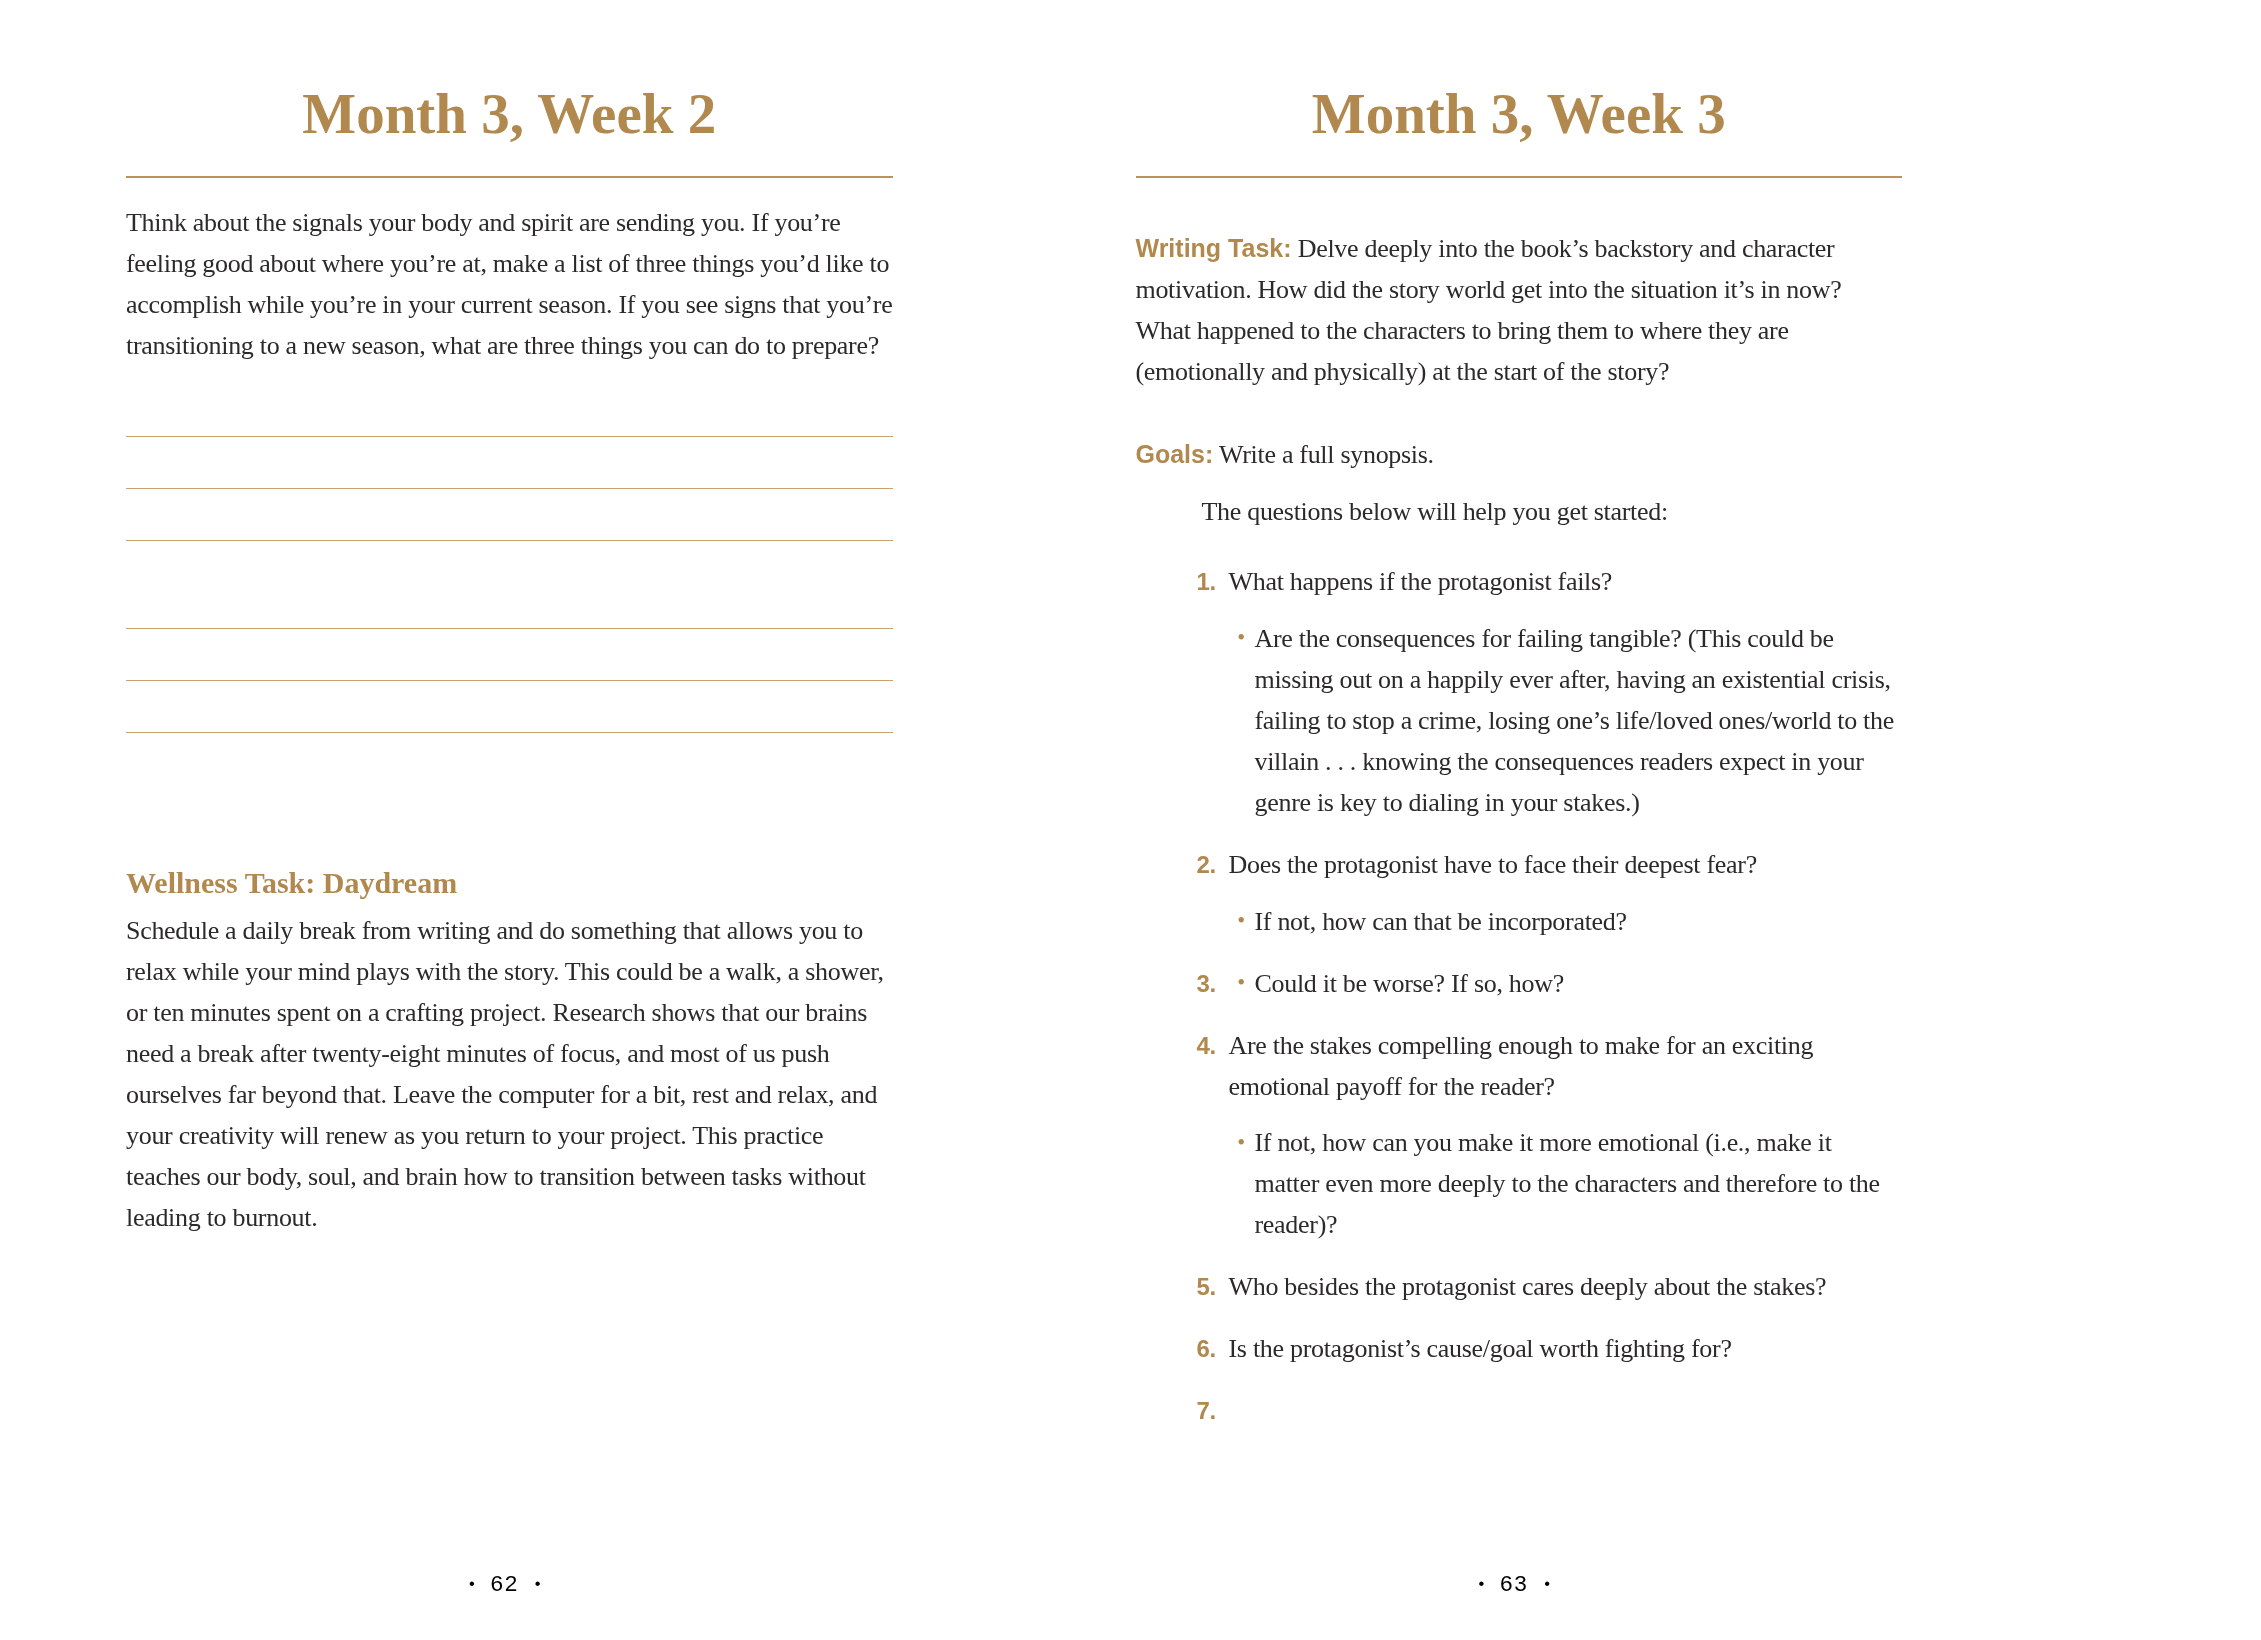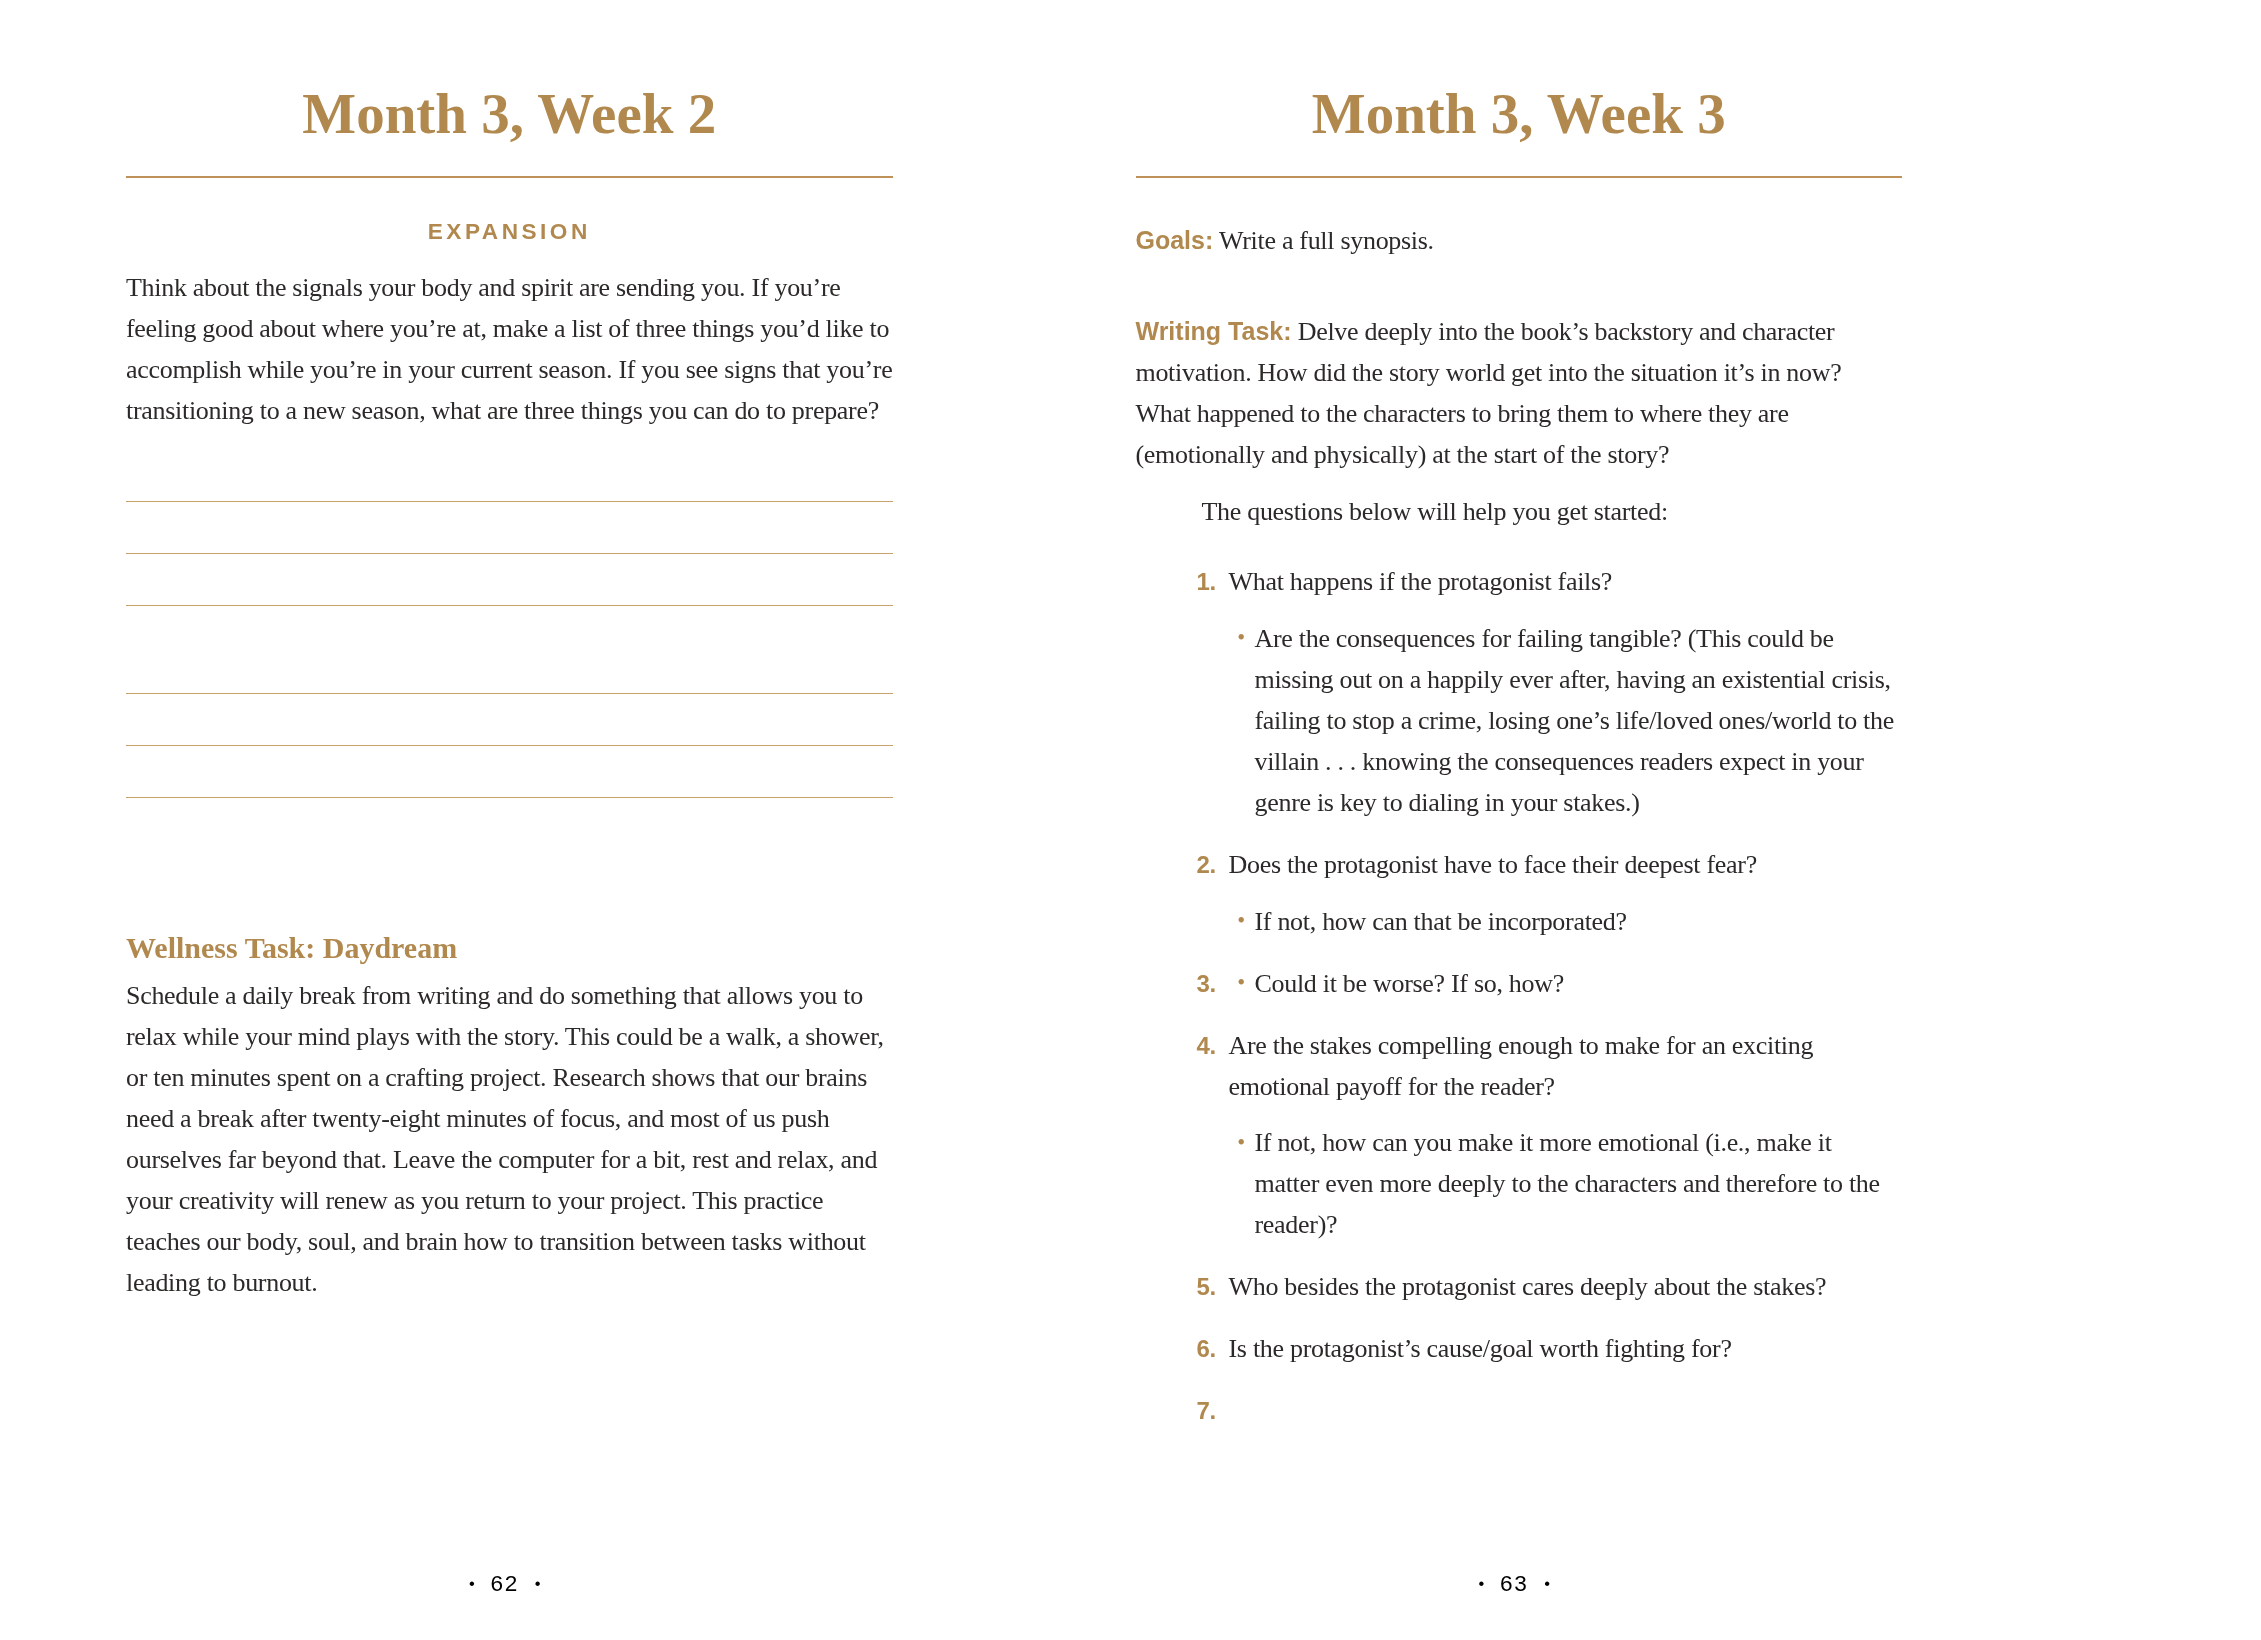--- a/index.html
+++ b/index.html
@@ -137,21 +137,20 @@
   .footer-num { letter-spacing: 1.7px; }
 </style>
 </head>
 <body>
 
 <div class="spread">
 
   <div class="page">
     <h1 class="page-title">Month 3, Week 2</h1>
     <div class="rule"></div>
-    <div class="section-label">EXPANSION</div>
     <p class="body-text intro">Think about the signals your body and spirit are sending you. If you’re feeling good about where you’re at, make a list of three things you’d like to accomplish while you’re in your current season. If you see signs that you’re transitioning to a new season, what are three things you can do to prepare?</p>
 
     <div class="write-group wg1">
       <div class="write-line"></div>
       <div class="write-line"></div>
       <div class="write-line"></div>
     </div>
     <div class="write-group wg2">
       <div class="write-line"></div>
       <div class="write-line"></div>
@@ -161,23 +160,23 @@
     <h2 class="wellness-heading">Wellness Task: Daydream</h2>
     <p class="body-text wellness-body">Schedule a daily break from writing and do something that allows you to relax while your mind plays with the story. This could be a walk, a shower, or ten minutes spent on a crafting project. Research shows that our brains need a break after twenty-eight minutes of focus, and most of us push ourselves far beyond that. Leave the computer for a bit, rest and relax, and your creativity will renew as you return to your project. This practice teaches our body, soul, and brain how to transition between tasks without leading to burnout.</p>
 
     <div class="page-footer"><span class="footer-dot">•</span><span class="footer-num">62</span><span class="footer-dot">•</span></div>
   </div>
 
   <div class="page">
     <h1 class="page-title">Month 3, Week 3</h1>
     <div class="rule"></div>
 
+    <p class="body-text task-para"><span class="inline-label">Writing Task:</span> <span>Delve deeply into the book’s backstory and character motivation. How did the story world get into the situation it’s in now? What happened to the characters to bring them to where they are (emotionally and physically) at the start of the story?</span></p>
+
     <p class="body-text goals-line"><span class="inline-label">Goals:</span> <span>Write a full synopsis.</span></p>
-
-    <p class="body-text task-para"><span class="inline-label">Writing Task:</span> <span>Delve deeply into the book’s backstory and character motivation. How did the story world get into the situation it’s in now? What happened to the characters to bring them to where they are (emotionally and physically) at the start of the story?</span></p>
 
     <p class="body-text q-intro">The questions below will help you get started:</p>
 
     <ol class="question-list">
 
       <li class="question-item">
         <span class="q-num">1.</span>
         <span>What happens if the protagonist fails?</span>
         <ul class="sub-list">
           <li class="sub-item"><span class="bullet-dot">•</span><span>Are the consequences for failing tangible? (This could be missing out on a happily ever after, having an existential crisis, failing to stop a crime, losing one’s life/loved ones/world to the villain . . . knowing the consequences readers expect in your genre is key to dialing in your stakes.)</span></li>

